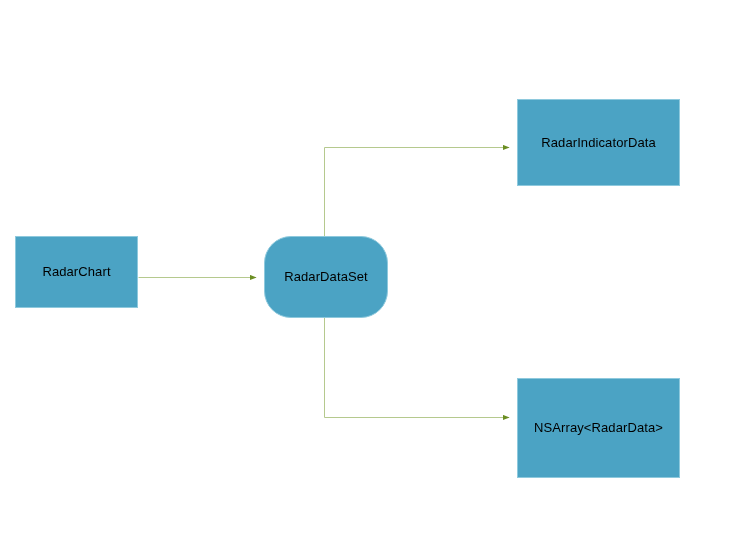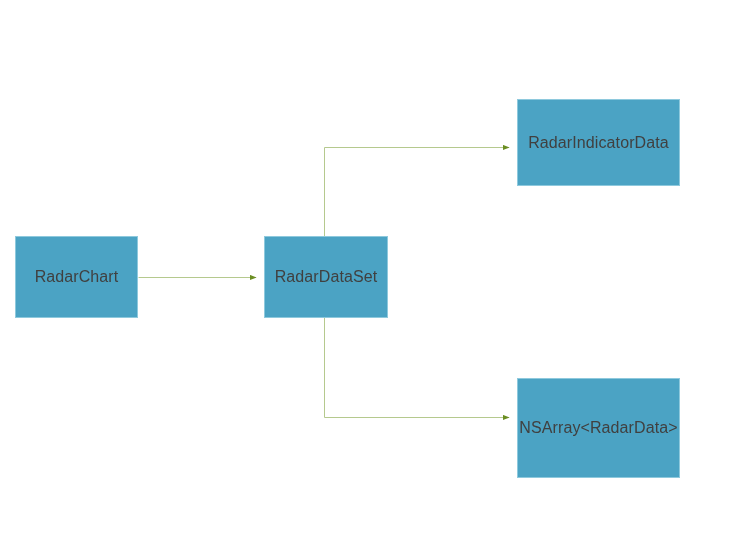--- a/index.html
+++ b/index.html
@@ -27,32 +27,32 @@
   .node {
     position: absolute;
     box-sizing: border-box;
     background: #4ba3c4;
     border: 1px solid #8ec9dd;
     display: flex;
     align-items: center;
     justify-content: center;
   }
   .node-label {
-    color: #404040;
+    color: #000000;
     font-family: "Liberation Sans", sans-serif;
-    font-size: 16px;
+    font-size: 13px;
     font-weight: 400;
     line-height: 1.2;
     letter-spacing: 0.1px;
     text-align: left;
     white-space: nowrap;
     user-select: none;
   }
-  #node-radarchart      { left: 15px;  top: 236px; width: 123px; height: 82px; }
-  #node-radardataset    { left: 264px; top: 236px; width: 124px; height: 82px; }
+  #node-radarchart      { left: 15px;  top: 236px; width: 123px; height: 72px; }
+  #node-radardataset    { left: 264px; top: 236px; width: 124px; height: 82px; border-radius: 27px; }
   #node-radarindicator  { left: 517px; top: 99px;  width: 163px; height: 87px; }
   #node-nsarray         { left: 517px; top: 378px; width: 163px; height: 100px; }
 </style>
 </head>
 <body>
 
 <div id="canvas">
 
   <svg id="edge-layer" width="749" height="551" viewBox="0 0 749 551" xmlns="http://www.w3.org/2000/svg">
     <defs>

